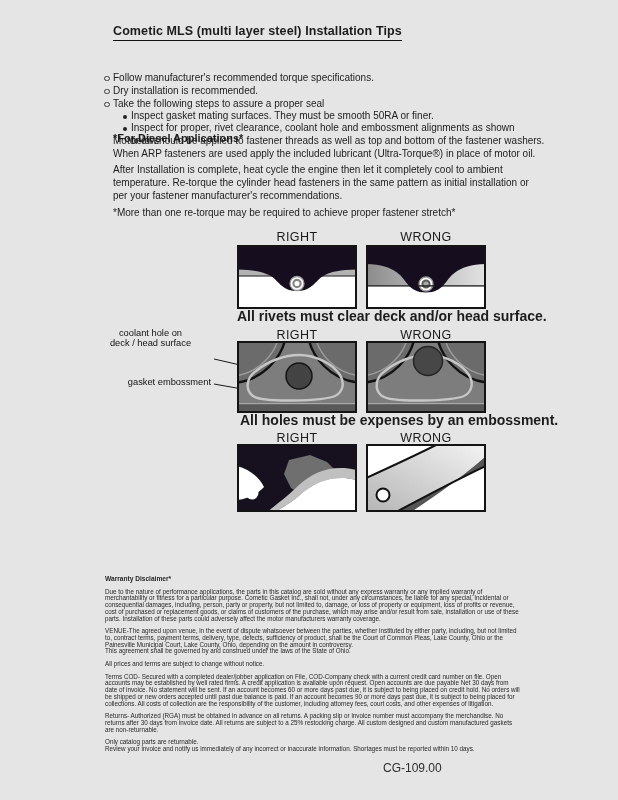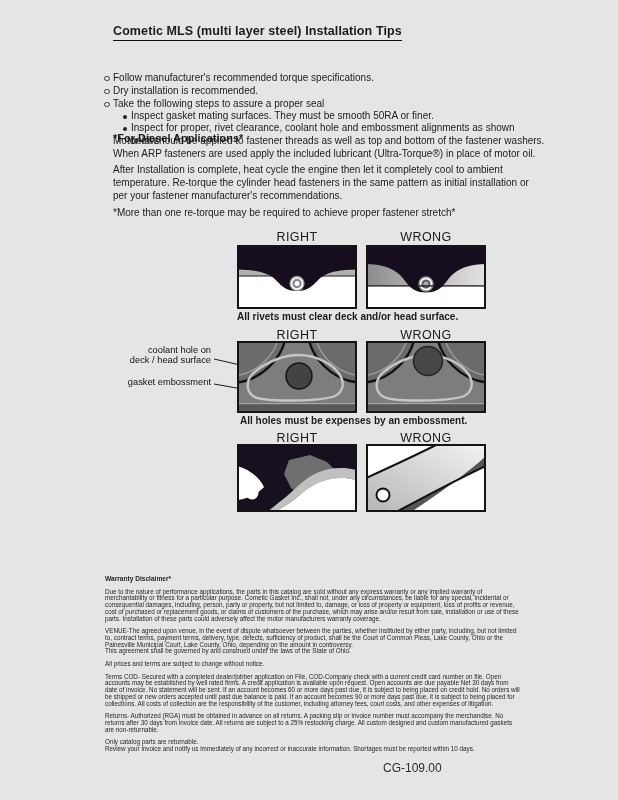--- a/index.html
+++ b/index.html
@@ -22,24 +22,24 @@
 
   
   .diesel-h { position:absolute; left:113px; top:132px; font-size:11px; font-weight:bold; }
   .para { position:absolute; left:113px; width:432px; font-size:10px; line-height:13px; }
   .p1 { top:134px; } .p2 { top:163px; } .pnote { top:206px; }
 
   
   .dlabel { position:absolute; width:120px; text-align:center; font-size:12.5px;
             letter-spacing:.4px; color:#1a1a1a; }
   .panel { position:absolute; width:120px; }
-  .caption { position:absolute; font-size:10px; font-weight:bold; line-height:11.5px; }
+  .caption { position:absolute; font-size:14px; font-weight:bold; line-height:11.5px; }
 
   .callout { position:absolute; text-align:right; font-size:9.3px; line-height:10px; color:#111; }
-  .co1 { left:90px; top:345px; width:121px; }
+  .co1 { left:90px; top:328px; width:121px;text-align:center; }
   .co2 { left:90px; top:377px; width:121px; }
   .leaders { position:absolute; left:96px; top:344px; pointer-events:none; }
 
   
   .warranty { position:absolute; left:105px; top:576px; width:416px; font-size:6.3px;
               line-height:6.7px; color:#262626; }
   .warranty h4 { font-size:6.6px; font-weight:bold; margin:0 0 6px 0; }
   .warranty p { margin:0 0 6px 0; }
   .warranty p.no-gap { margin-bottom:0; }
 

